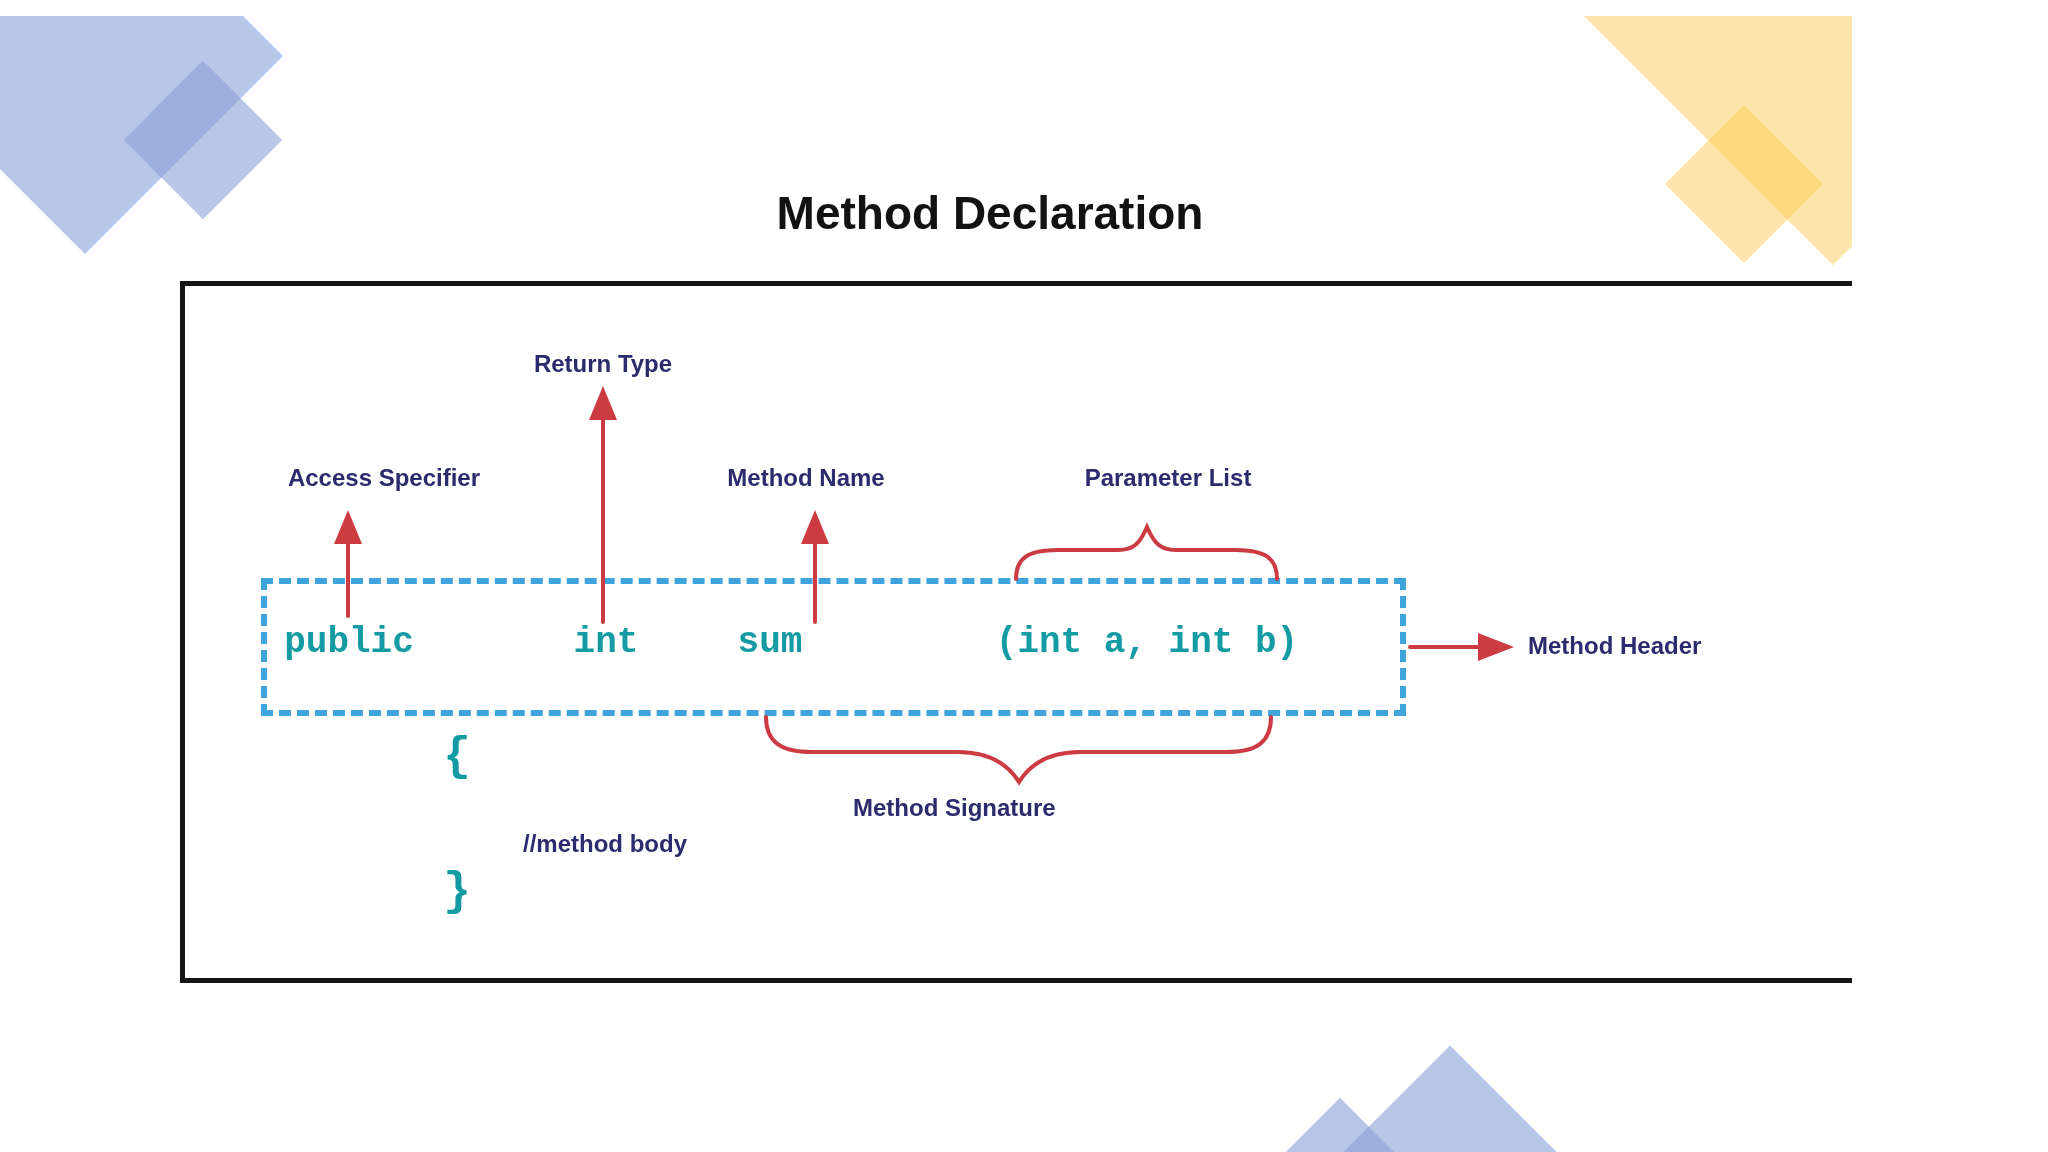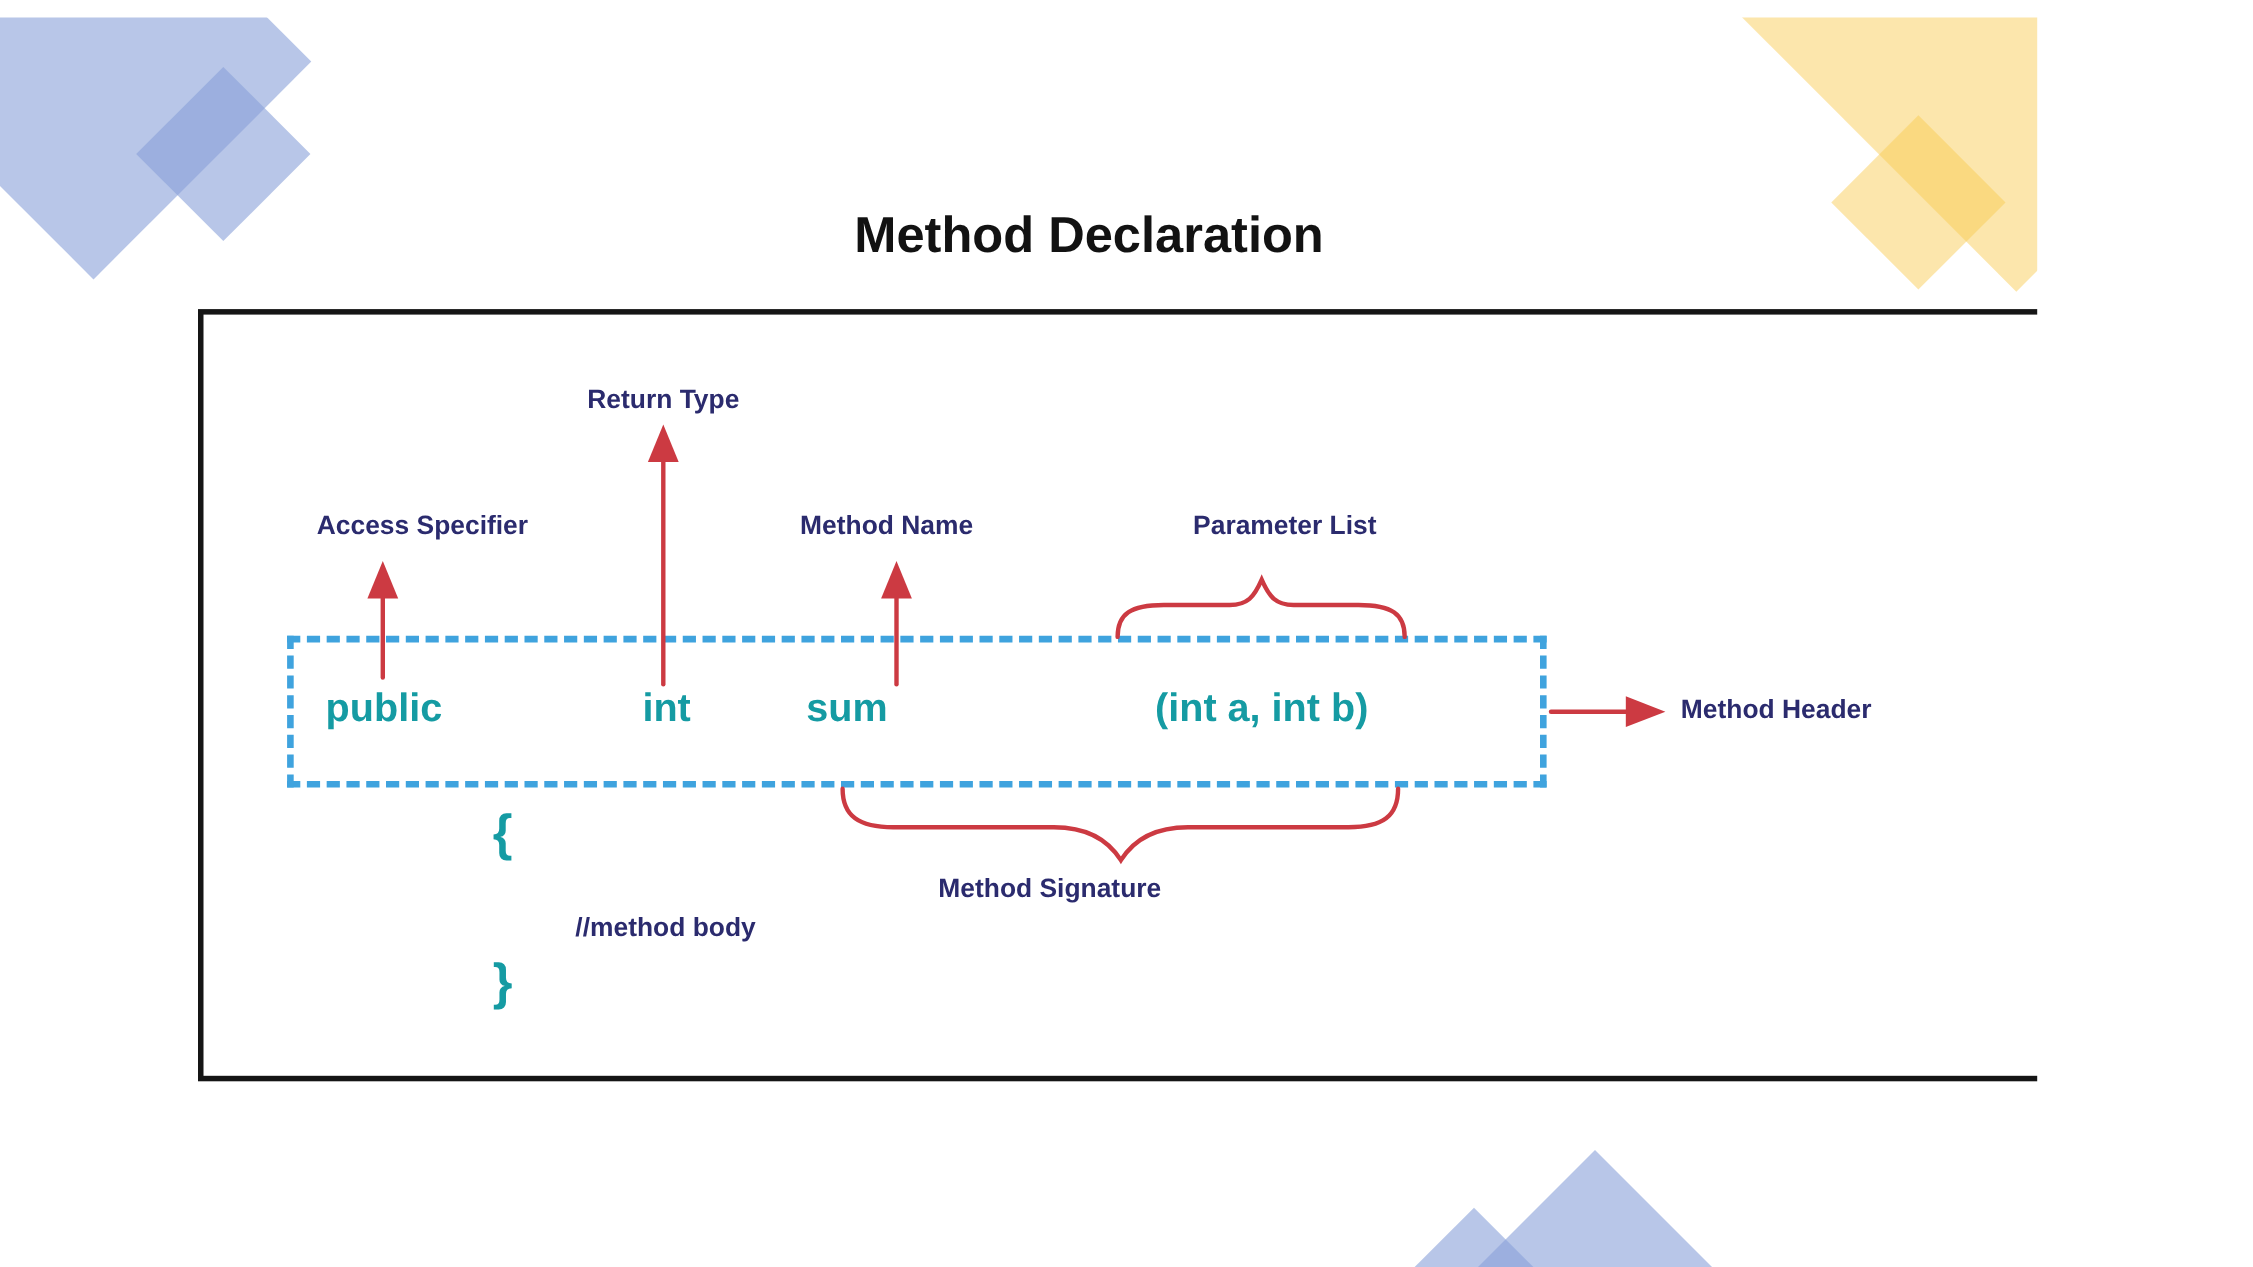--- a/index.html
+++ b/index.html
@@ -65,20 +65,21 @@
   }
   .lbl.centered { transform: translateX(-50%); }
 
   .code {
     position: absolute;
     font-size: 36px;
     font-weight: 700;
     color: #159ba3;
     white-space: nowrap;
     line-height: 44px;
+    font-family: Liberation Mono, monospace;
   }
   .code.centered { transform: translateX(-50%); }
   .brace-glyph { font-size: 46px; line-height: 50px; }
 
   
   .overlay {
     position: absolute;
     left: 0; top: 0;
     width: 2048px; height: 1152px;
     pointer-events: none;

